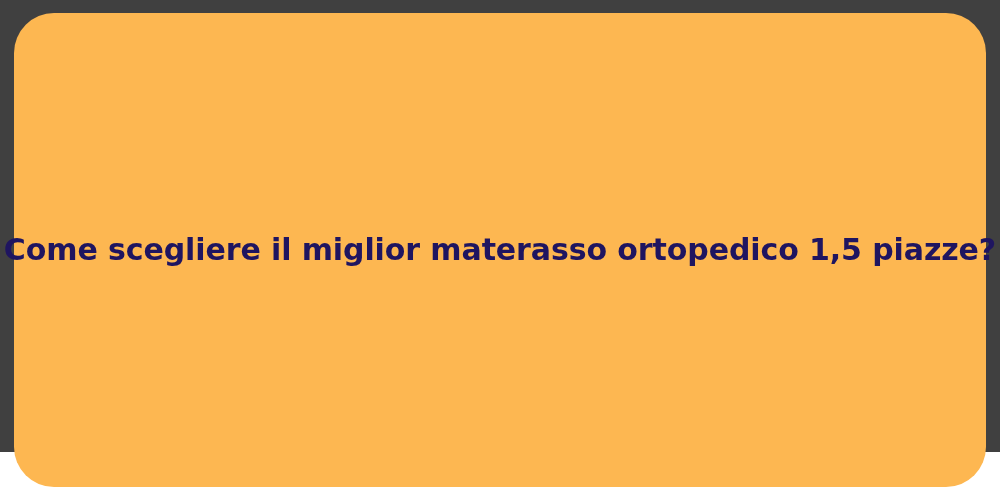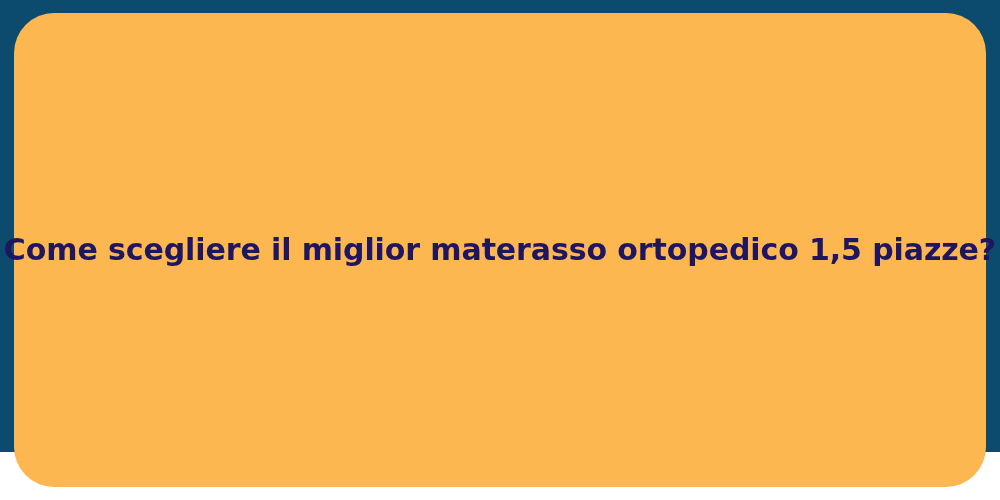--- a/index.html
+++ b/index.html
@@ -13,21 +13,21 @@
     height: 500px;
     overflow: hidden;
     font-family: "DejaVu Sans", "Liberation Sans", sans-serif;
   }
 
   #canvas {
     position: relative;
     width: 1000px;
     height: 452px;
     box-sizing: border-box;
-    background: #0c4a6e;
+    background: #404040;
     display: flex;
     align-items: center;
     justify-content: center;
   }
 
   #title-card {
     position: absolute;
     left: 14px;
     top: 13px;
     width: 972px;

